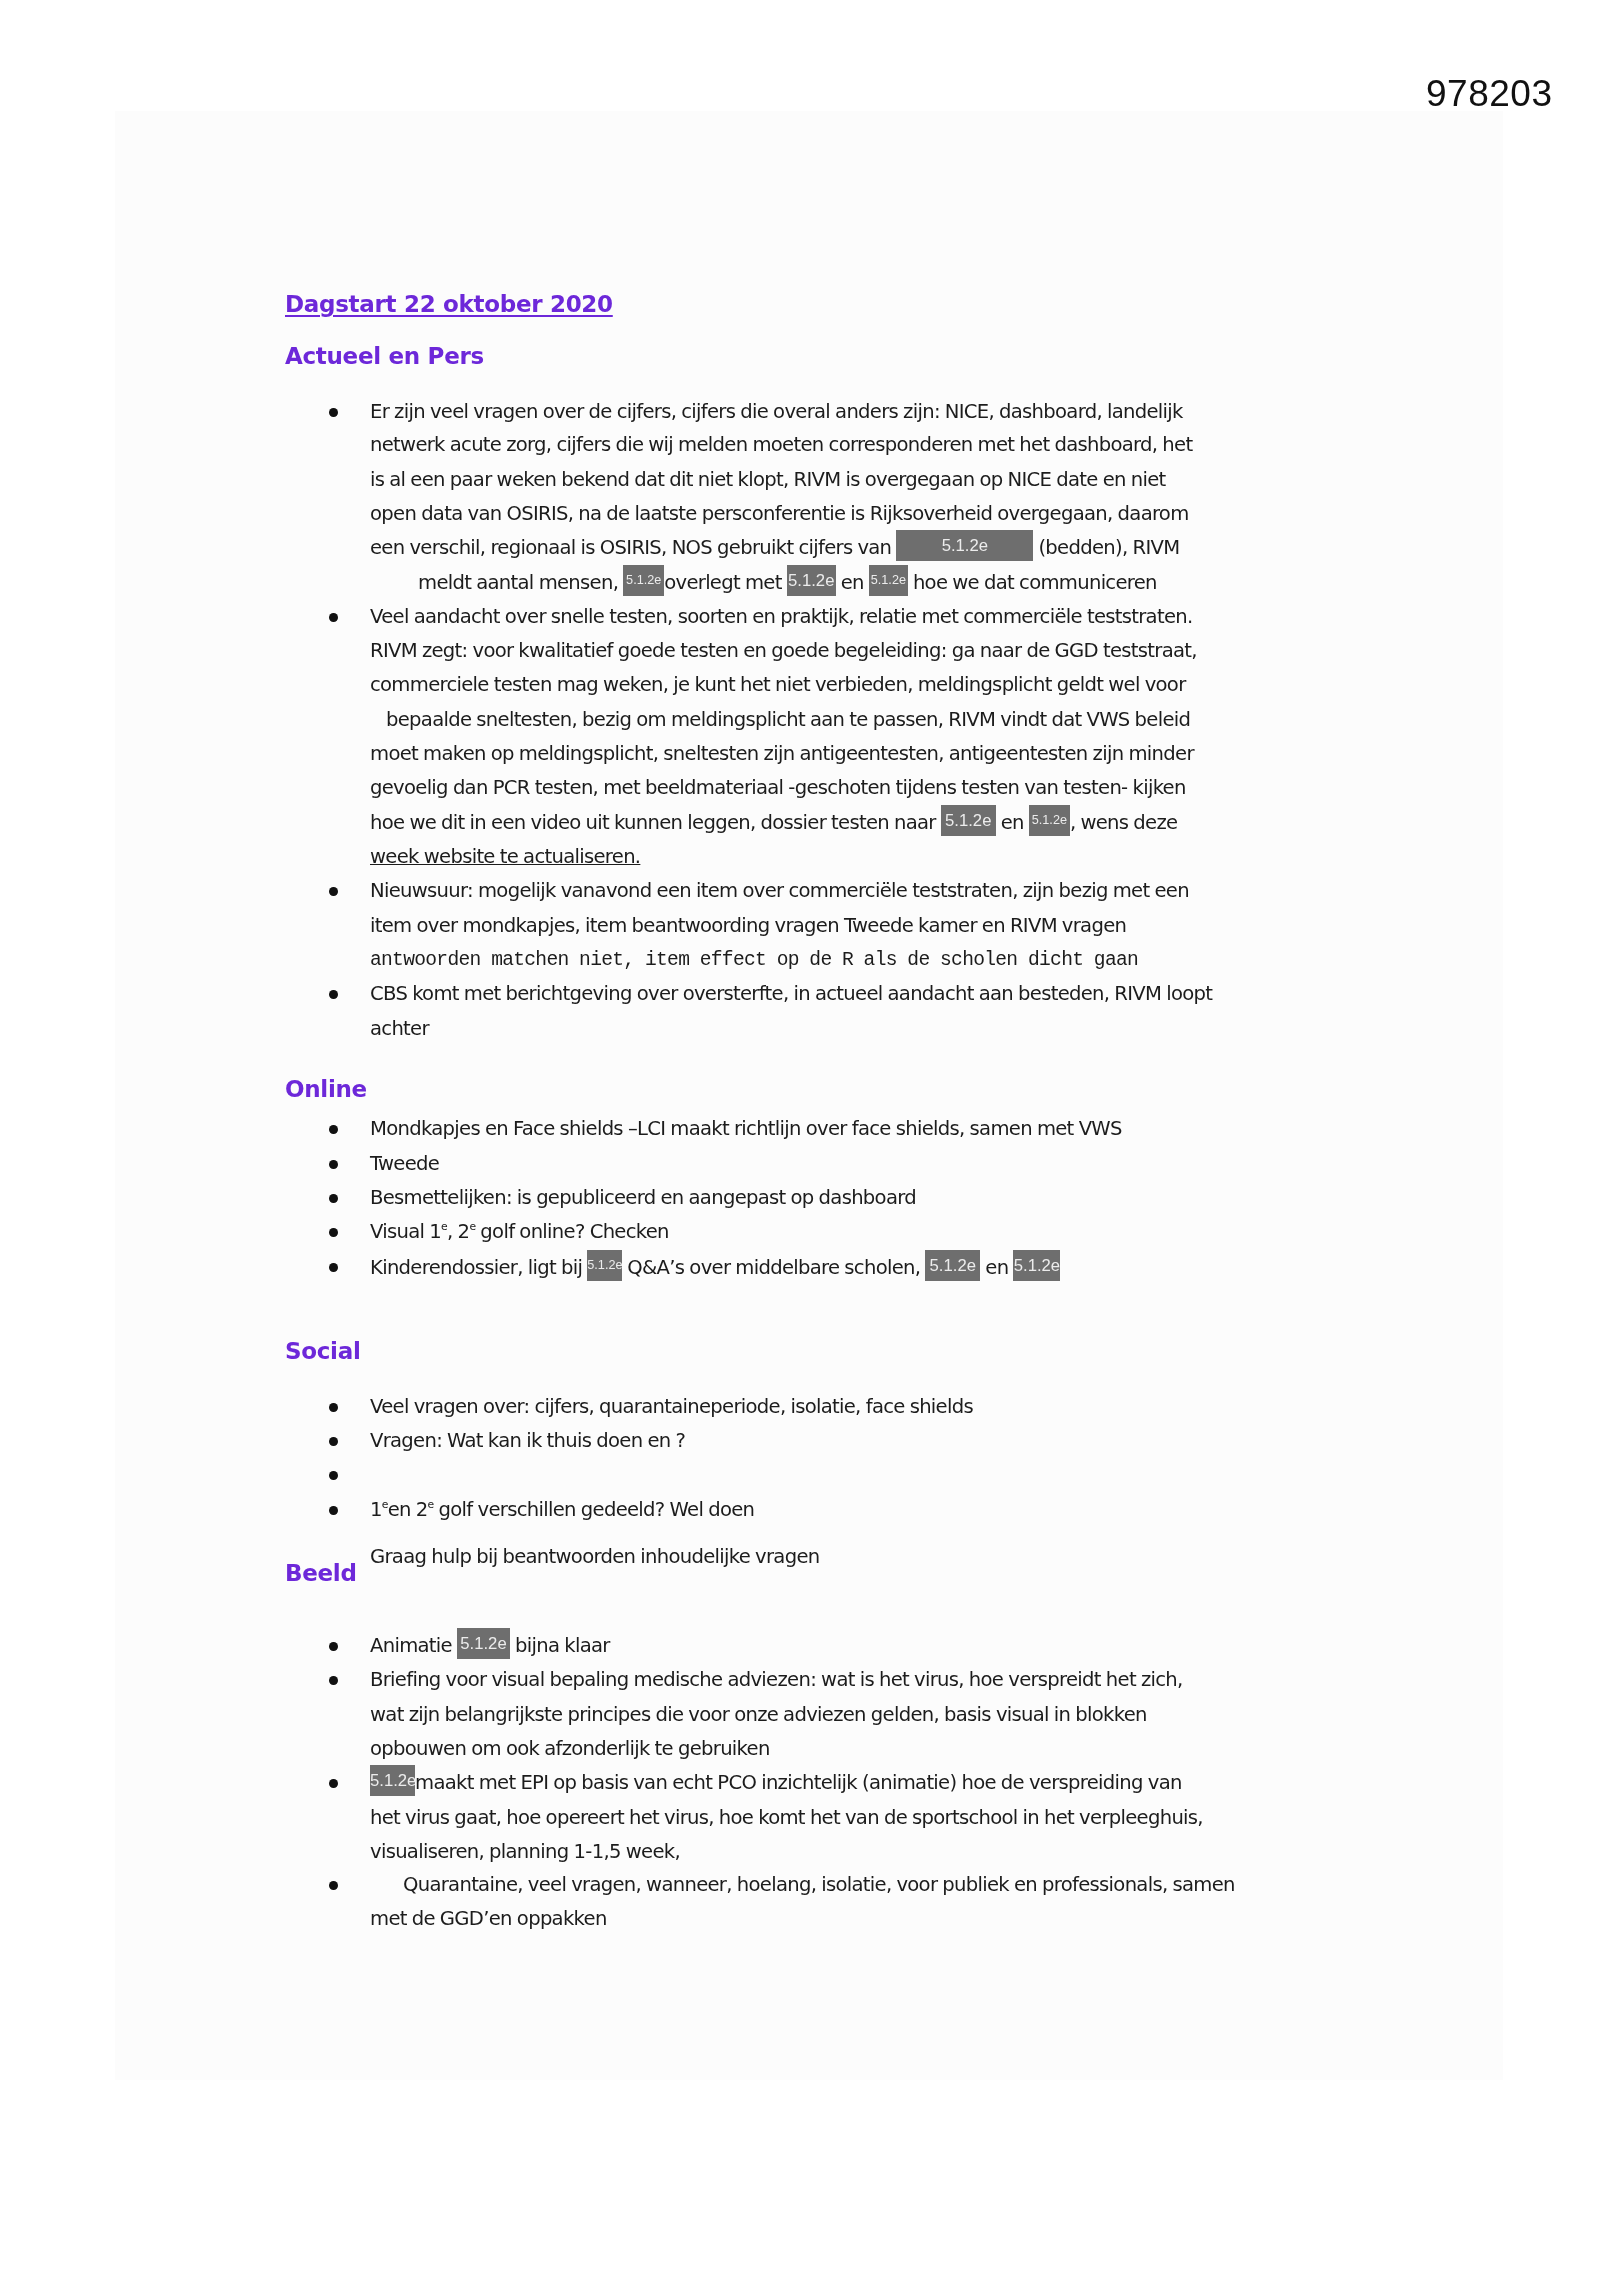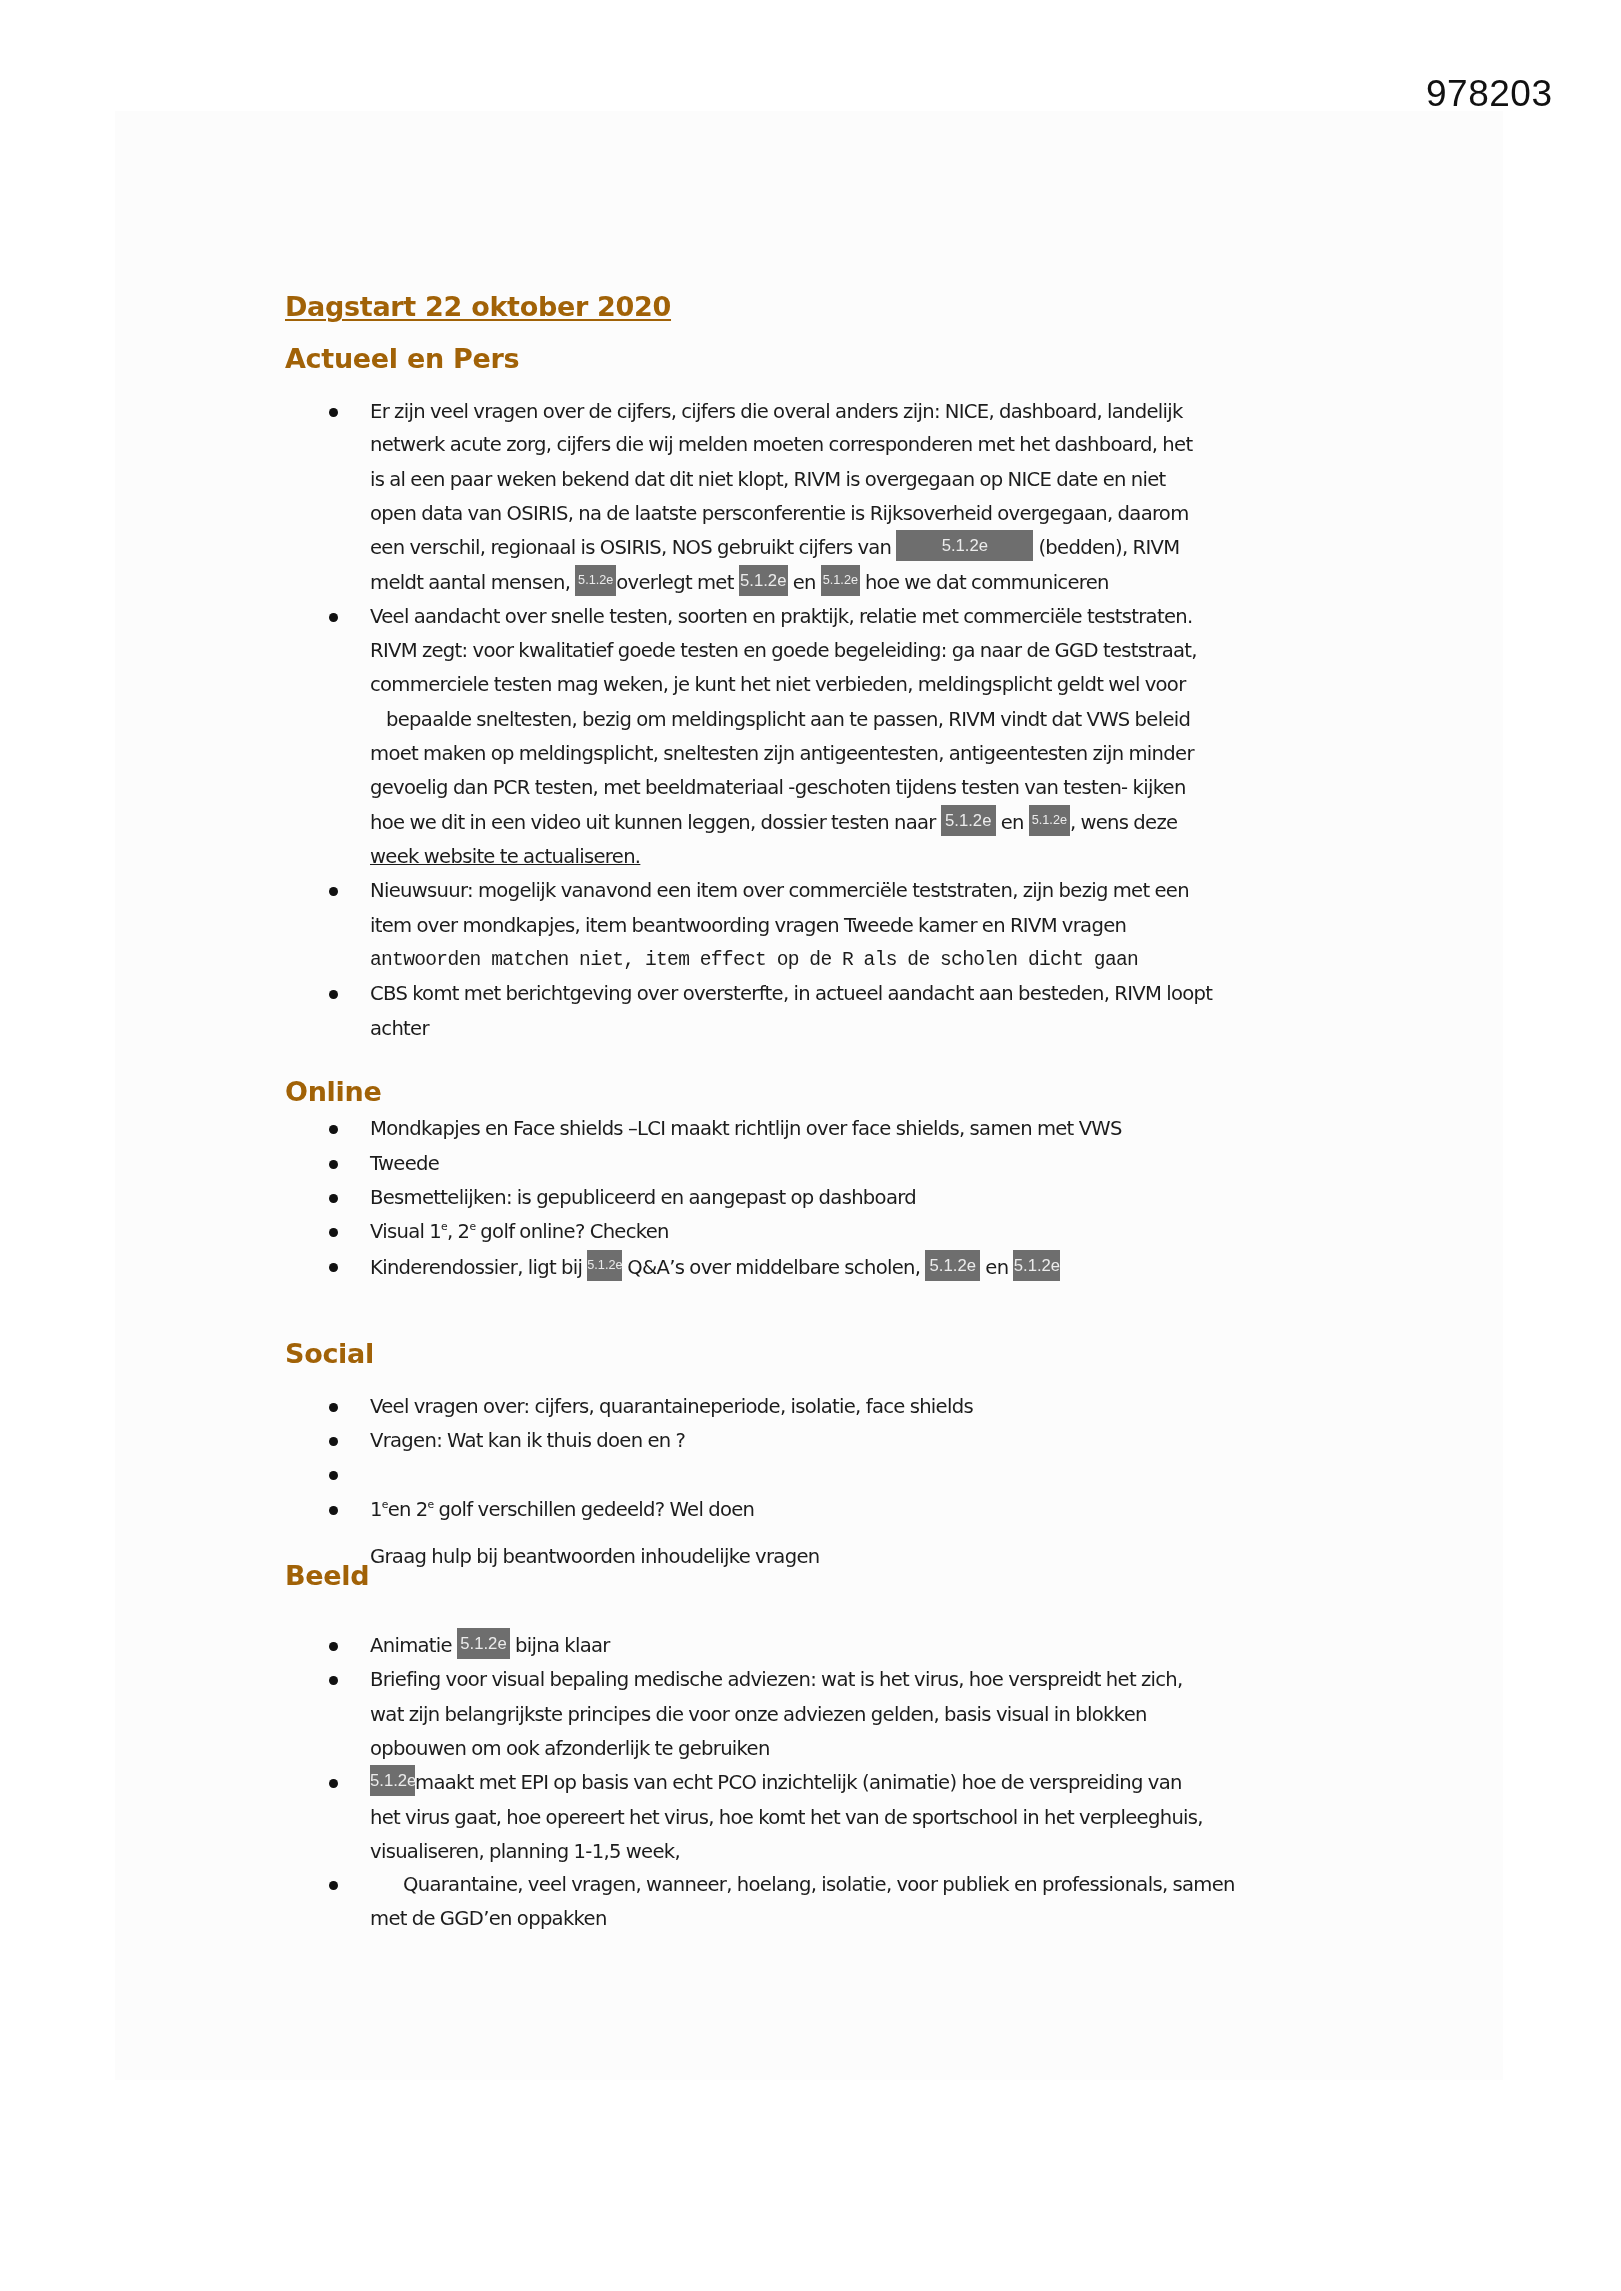--- a/index.html
+++ b/index.html
@@ -3,21 +3,21 @@
 <meta charset="utf-8">
 <style>
   html, body { margin:0; padding:0; }
   body { width:1621px; height:2292px; background:#ffffff; position:relative; overflow:hidden;
          font-family:"Liberation Sans", sans-serif; color:#1a1a1a; }
   .scan-area { position:absolute; left:115px; top:111px; width:1388px; height:1969px; background:#fcfcfc; }
   .page-number { position:absolute; left:1426px; top:73px; font-family:"Liberation Sans", sans-serif;
                  font-size:37px; color:#111; letter-spacing:0.5px; }
   .doc { position:absolute; left:0; top:0; width:1621px; }
   .h { position:absolute; left:285px; font-family:"DejaVu Sans", sans-serif; font-weight:bold;
-       font-size:27px; color:#a16207; letter-spacing:-0.3px; white-space:nowrap; }
+       font-size:23px; color:#6d28d9; letter-spacing:-0.3px; white-space:nowrap; }
   .h.title { text-decoration:underline; text-underline-offset:2.9px; text-decoration-thickness:2px; }
   .ln { position:absolute; left:370px; height:34px; line-height:34px; font-family:"DejaVu Sans", sans-serif;
         font-size:19.6px; letter-spacing:-0.7px; word-spacing:-0.5px; color:#1c1c1c; white-space:nowrap; }
   .bul { position:absolute; left:329px; width:8.8px; height:8.8px; border-radius:50%; background:#111; }
   .red { display:inline-block; background:#6e6e6e; color:#ececec; font-family:"Liberation Sans", sans-serif;
          font-size:16.7px; letter-spacing:0; text-align:center; line-height:27.4px; vertical-align:middle;
          position:relative; top:-2.9px; padding:2px 0; }
   sup { font-size:10.8px; vertical-align:super; line-height:0; }
 </style>
 </head>
@@ -28,21 +28,21 @@
 
 <div class="doc" id="doc">
   <div class="h title" id="doc-title" style="top: 291px;">Dagstart 22 oktober 2020</div>
 <div class="h" style="top: 343px;">Actueel en Pers</div>
     <div class="bul" style="top: 408px;"></div>
     <div class="ln" style="top: 395px;"><span>Er zijn veel vragen over de cijfers, cijfers die overal anders zijn: NICE, dashboard, landelijk</span></div>
     <div class="ln" style="top: 428px;"><span>netwerk acute zorg, cijfers die wij melden moeten corresponderen met het dashboard, het</span></div>
     <div class="ln" style="top: 463px;"><span>is al een paar weken bekend dat dit niet klopt, RIVM is overgegaan op NICE date en niet</span></div>
     <div class="ln" style="top: 497px;"><span>open data van OSIRIS, na de laatste persconferentie is Rijksoverheid overgegaan, daarom</span></div>
     <div class="ln" style="top: 531px;"><span>een verschil, regionaal is OSIRIS, NOS gebruikt cijfers van </span><span class="red" style="width: 137px;">5.1.2e</span><span> (bedden), RIVM</span></div>
-    <div class="ln" style="top: 566px;"><span>meldt aantal mensen, </span><span class="red" style="width: 41px; font-size: 12.7px;">5.1.2e</span><span>overlegt met </span><span class="red" style="width: 49px;">5.1.2e</span><span> en </span><span class="red" style="width: 39px; font-size: 12.7px;">5.1.2e</span><span> hoe we dat communiceren</span></div>
+    <div class="ln" style="top: 566px; margin-left: 48px;"><span>meldt aantal mensen, </span><span class="red" style="width: 41px; font-size: 12.7px;">5.1.2e</span><span>overlegt met </span><span class="red" style="width: 49px;">5.1.2e</span><span> en </span><span class="red" style="width: 39px; font-size: 12.7px;">5.1.2e</span><span> hoe we dat communiceren</span></div>
     <div class="bul" style="top: 613px;"></div>
     <div class="ln" style="top: 600px;"><span>Veel aandacht over snelle testen, soorten en praktijk, relatie met commerciële teststraten.</span></div>
     <div class="ln" style="top: 634px;"><span>RIVM zegt: voor kwalitatief goede testen en goede begeleiding: ga naar de GGD teststraat,</span></div>
     <div class="ln" style="top: 668px;"><span>commerciele testen mag weken, je kunt het niet verbieden, meldingsplicht geldt wel voor</span></div>
     <div class="ln" style="top: 703px; margin-left: 16px;"><span>bepaalde sneltesten, bezig om meldingsplicht aan te passen, RIVM vindt dat VWS beleid</span></div>
     <div class="ln" style="top: 737px;"><span>moet maken op meldingsplicht, sneltesten zijn antigeentesten, antigeentesten zijn minder</span></div>
     <div class="ln" style="top: 771px;"><span>gevoelig dan PCR testen, met beeldmateriaal -geschoten tijdens testen van testen- kijken</span></div>
     <div class="ln" style="top: 806px;"><span>hoe we dit in een video uit kunnen leggen, dossier testen naar </span><span class="red" style="width: 55px;">5.1.2e</span><span> en </span><span class="red" style="width: 41px; font-size: 12.7px;">5.1.2e</span><span>, wens deze</span></div>
     <div class="ln" style="top: 840px; text-decoration: underline;"><span>week website te actualiseren.</span></div>
     <div class="bul" style="top: 887px;"></div>

